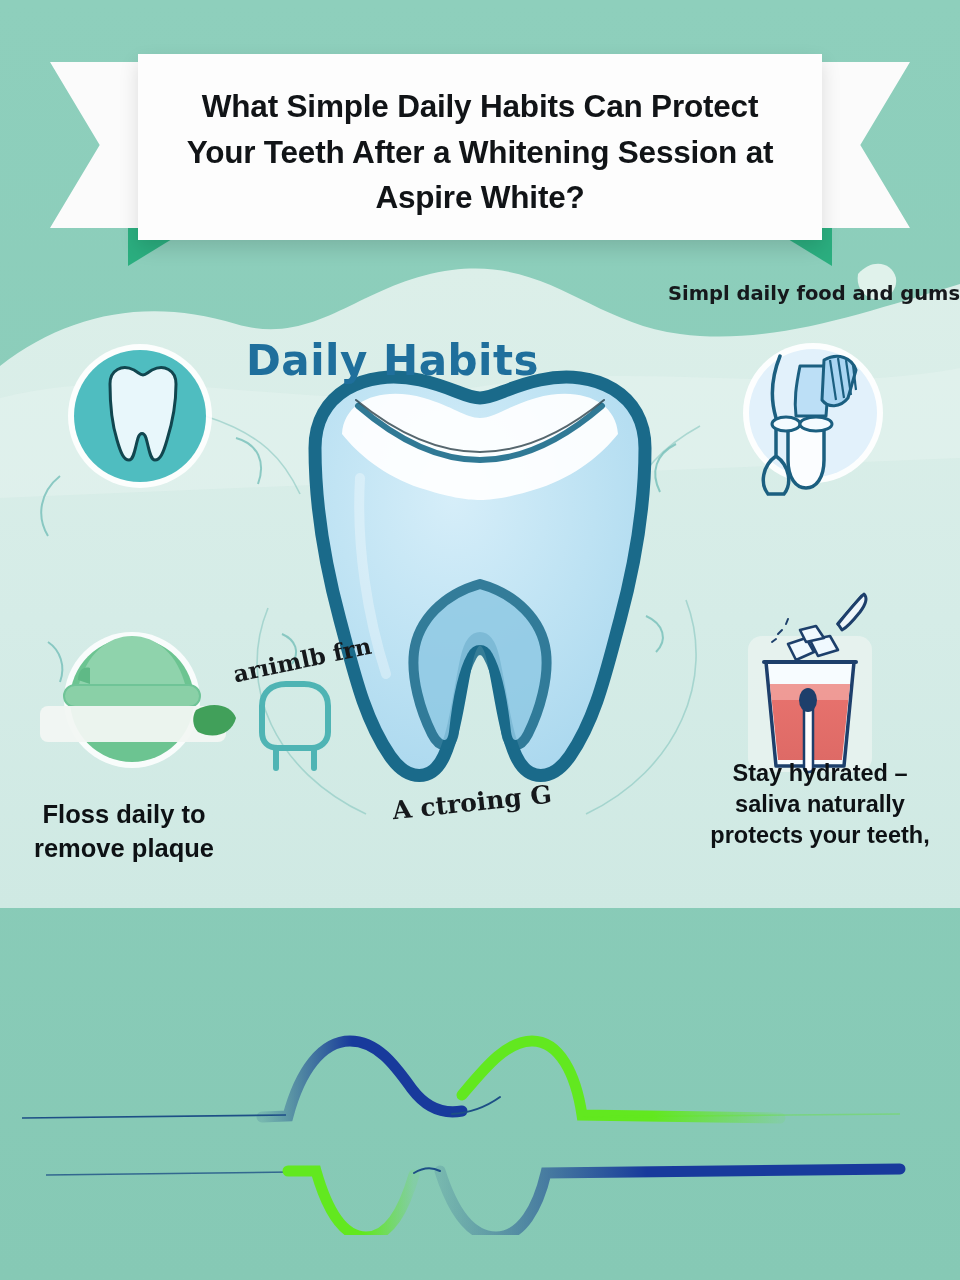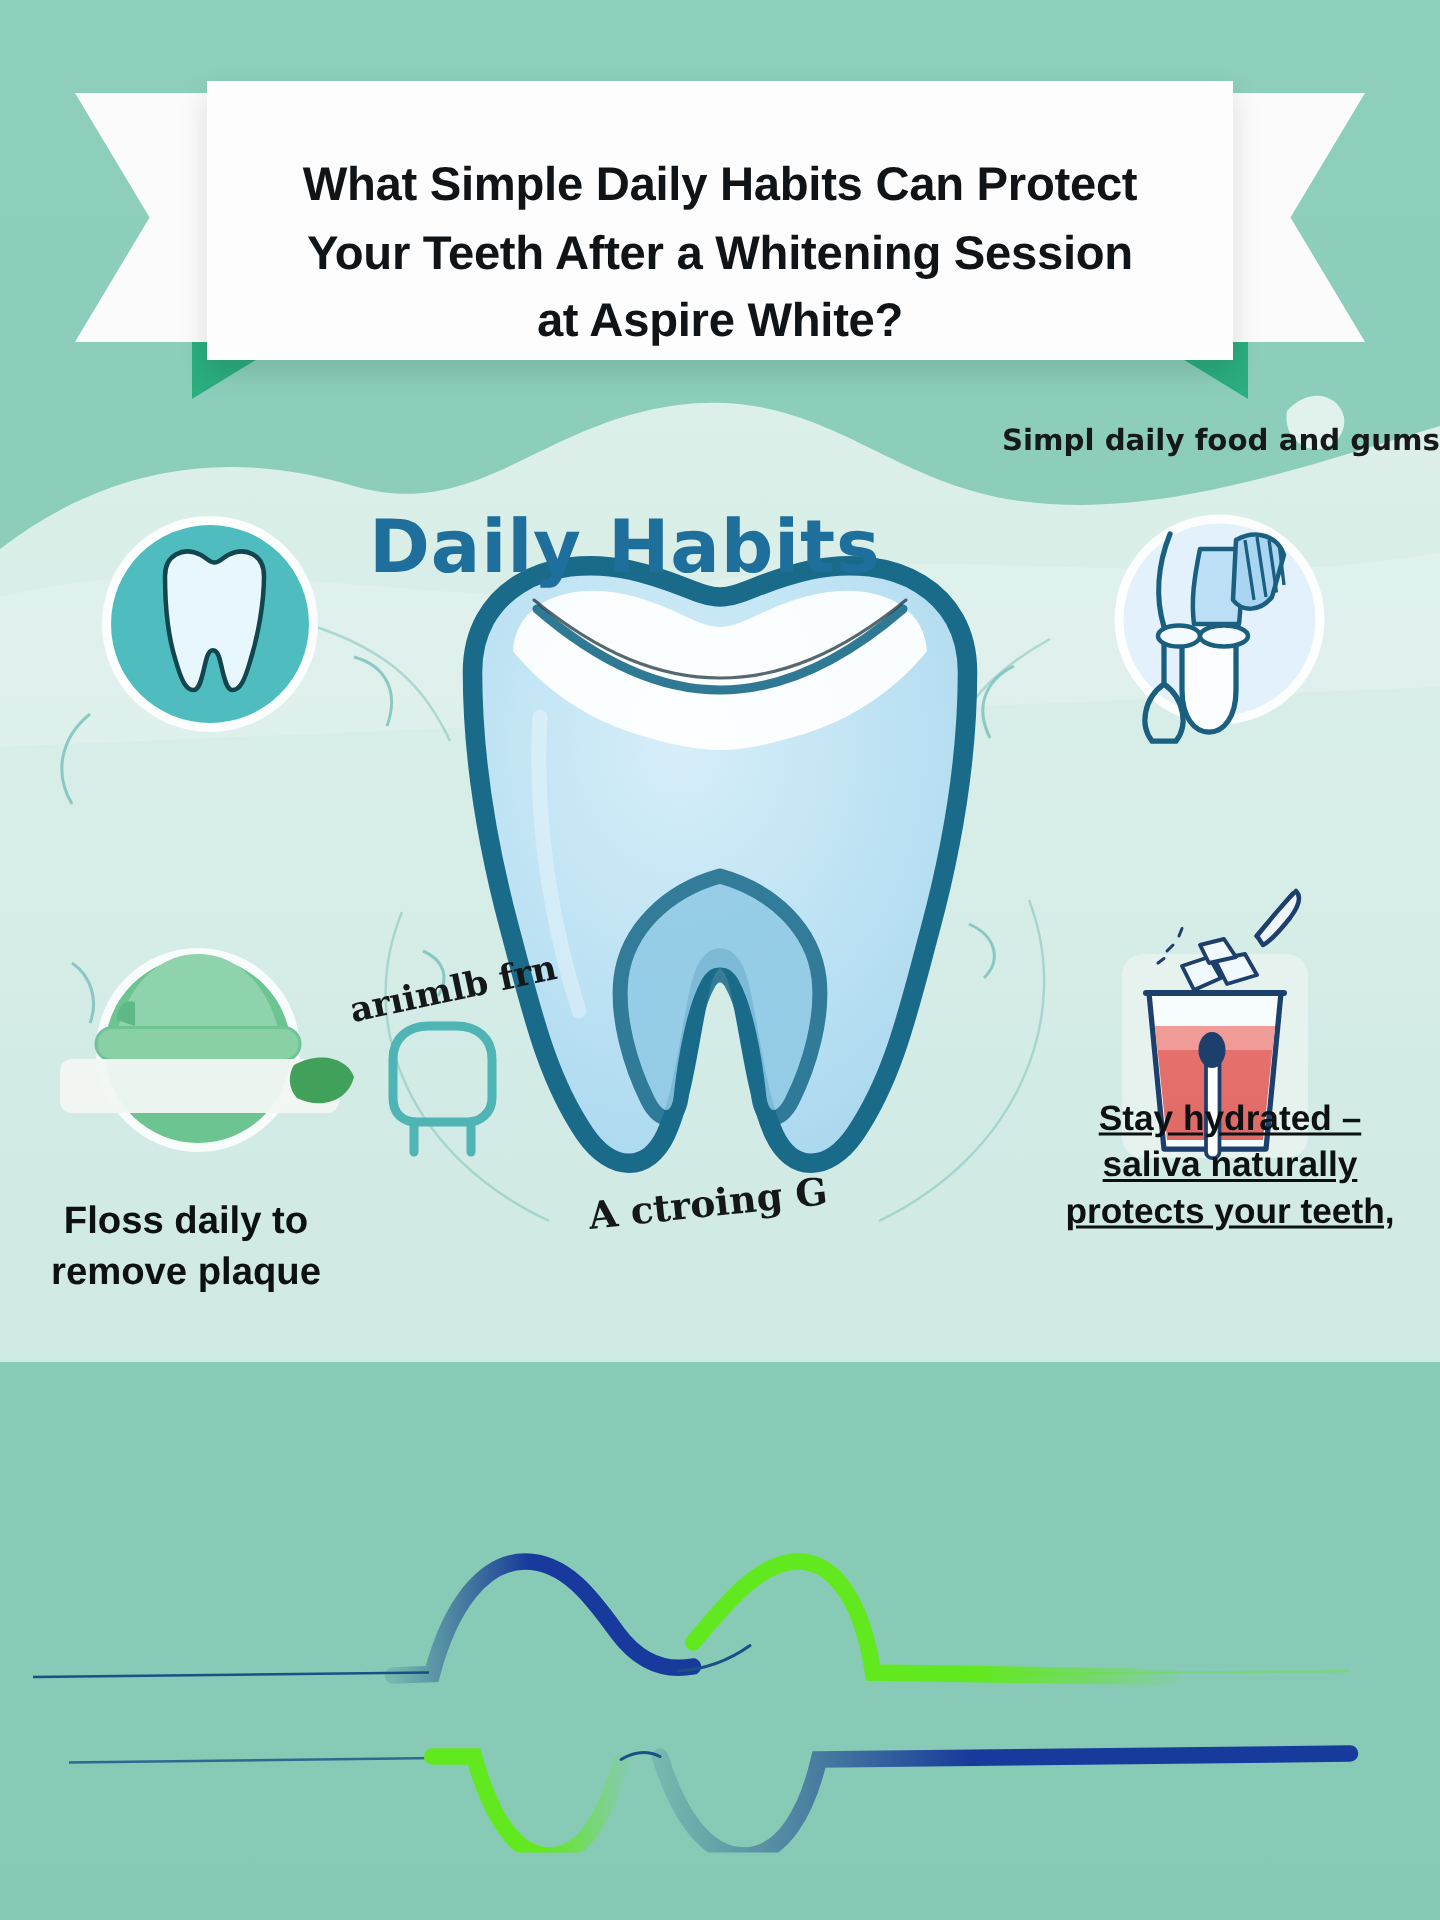--- a/index.html
+++ b/index.html
@@ -44,21 +44,21 @@
   #tail-left  { left: 50px;  clip-path: polygon(0 0, 100% 0, 100% 100%, 0 100%, 46% 50%); box-shadow: 0 6px 14px rgba(0,0,0,.10); }
   #tail-right { left: 802px; clip-path: polygon(0 0, 100% 0, 54% 50%, 100% 100%, 0 100%); box-shadow: 0 6px 14px rgba(0,0,0,.10); }
   #ribbon-body {
     position: absolute;
     left: 138px; top: 54px;
     width: 684px; height: 186px;
     background: #fdfdfd;
     box-shadow: 0 8px 18px rgba(0,0,0,.13);
   }
   #ribbon-title {
-    margin: 16px;
+    margin: 0;
     padding: 30px 34px 0;
     text-align: center;
     font-size: 31.5px;
     line-height: 1.45;
     font-weight: 700;
     color: #111417;
     letter-spacing: -0.2px;
     font-family: "Liberation Sans", sans-serif;
   }
 
@@ -81,43 +81,42 @@
     color: #0d1114;
     text-align: center;
     line-height: 1.32;
     font-size: 25.5px;
     font-family: "Liberation Sans", sans-serif;
     z-index: 9;
   }
   #label-brush { left: 6px;   top: 268px; width: 236px; }
   #label-floss { left: 6px;   top: 550px; width: 236px; }
   #label-rinse { left: 694px; top: 252px; width: 250px; }
-  #label-hydrate { left: 700px; top: 482px; width: 240px; font-size: 23.5px; text-decoration: underline; }
+  #label-hydrate { left: 700px; top: 510px; width: 240px; font-size: 23.5px; }
 
   #subhead {
     position: absolute;
     left: 0; top: 34px; width: 960px;
     text-align: right;
     font-size: 19.5px;
     font-weight: 700;
     color: #16191c;
     z-index: 9;
     font-family: "DejaVu Sans", sans-serif;
   }
   #brand-heading {
     position: absolute;
     left: 0; top: 88px; width: 785px;
     text-align: center;
-    font-size: 49px;
+    font-size: 42px;
     font-weight: 700;
     color: #1f6f9c;
     letter-spacing: .5px;
     z-index: 9;
     font-family: "DejaVu Sans", sans-serif;
-    padding-left: 24px;
   }
   .garble {
     position: absolute;
     font-weight: 600;
     color: #15181b;
     z-index: 9;
     white-space: nowrap;
     font-family: "DejaVu Serif", serif;
   }
   #garble-a { left: 232px; top: 398px; font-size: 23px; transform: rotate(-12deg); }

